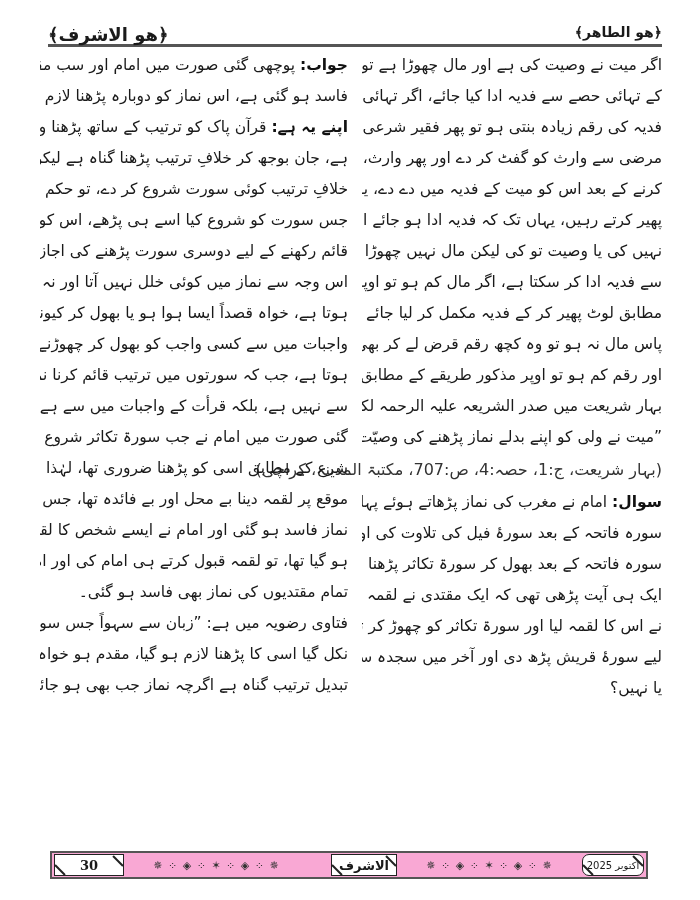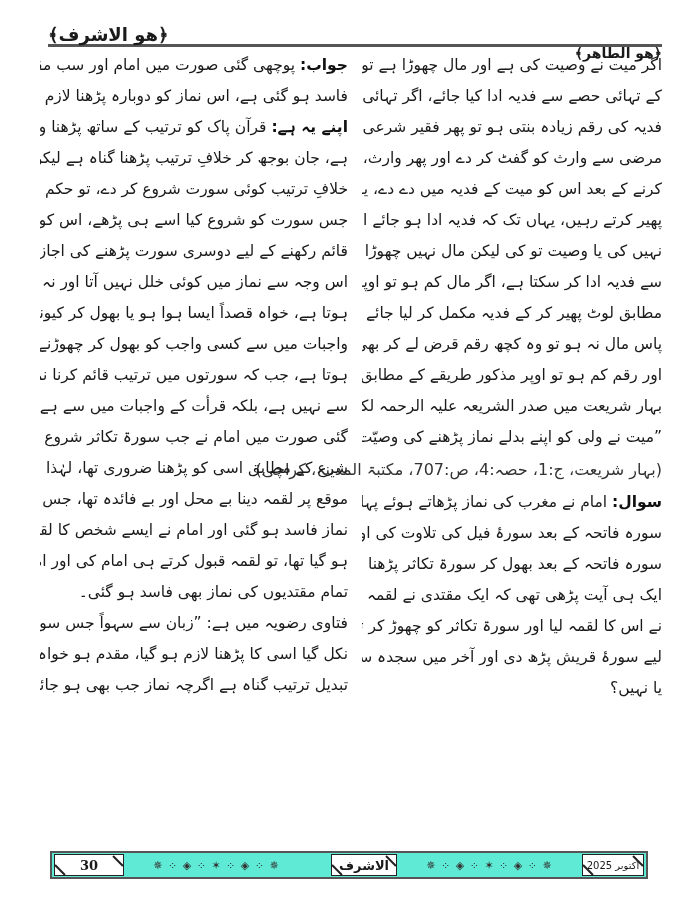--- a/index.html
+++ b/index.html
@@ -5,54 +5,54 @@
   html, body { margin: 0; padding: 0; background: #ffffff; }
   body {
     width: 700px; height: 900px; position: relative; overflow: hidden;
     font-family: "DejaVu Sans", sans-serif; color: #1a1a1a;
   }
   .header {
     position: absolute; left: 48px; top: 24px; width: 614px; height: 20px;
     border-bottom: 3px solid #555555;
     direction: rtl;
   }
-  .header .h-right { position: absolute; right: 0; top: 0; font-size: 14px; font-weight: bold; margin-top: 21px; }
+  .header .h-right { position: absolute; right: 0; top: 0; font-size: 14px; font-weight: bold; }
   .header .h-left { position: absolute; left: 0; top: 0; font-size: 18px; font-weight: bold; }
 
   .col {
     position: absolute; top: 50px; direction: rtl; text-align: justify;
     text-align-last: right;
     font-size: 15.5px; line-height: 31px;
   }
   .col.right { left: 362px; width: 300px; }
   .col.left  { left: 40px;  width: 308px; }
   .col p { margin: 0; }
   .col .line { display: block; height: 31px; white-space: nowrap; overflow: hidden; }
   .lbl { font-weight: bold; color: #111; margin-top: 18px; }
   .ref { font-size: 16px; color: #333; display: block; height: 34px; line-height: 34px; white-space: nowrap; }
   .quote { }
 
   .footer {
     position: absolute; left: 50px; top: 851px; width: 598px; height: 28px;
-    border: 2px solid #555; box-sizing: border-box; background: #5eead4;
+    border: 2px solid #555; box-sizing: border-box; background: #f9a8d4;
     display: flex; align-items: center; direction: ltr;
   }
   .fbox {
     height: 22px; border: 1px solid #222; box-sizing: border-box; margin: 0 2px;
     display: flex; align-items: center; justify-content: center; position: relative;
     font-size: 13px; font-weight: bold; background: #fff;
   }
   .fbox::before, .fbox::after {
     content: ""; position: absolute; width: 14px; height: 2px; background: #222;
   }
   .fbox::before { left: -2px; top: 14px; transform: rotate(45deg); }
   .fbox::after  { right: -2px; top: 5px; transform: rotate(45deg); }
   .page-num { width: 70px; font-family: "DejaVu Serif", serif; }
   .mag-name { width: 66px; direction: rtl; margin-left: 24px; }
-  .issue-date { width: 62px; font-size: 10px; font-weight: normal; direction: rtl; }
+  .issue-date { width: 62px; font-size: 10px; font-weight: normal; direction: rtl; border-radius: 7px; }
   .ornament-strip {
     flex: 1; height: 22px; display: flex; align-items: center; justify-content: space-around;
     font-size: 11px; color: #333; letter-spacing: 1px; overflow: hidden; white-space: nowrap;
   }
 </style>
 </head>
 <body>
 
 <div class="header">
   <span class="h-right">﴿هو الطاهر﴾</span>

